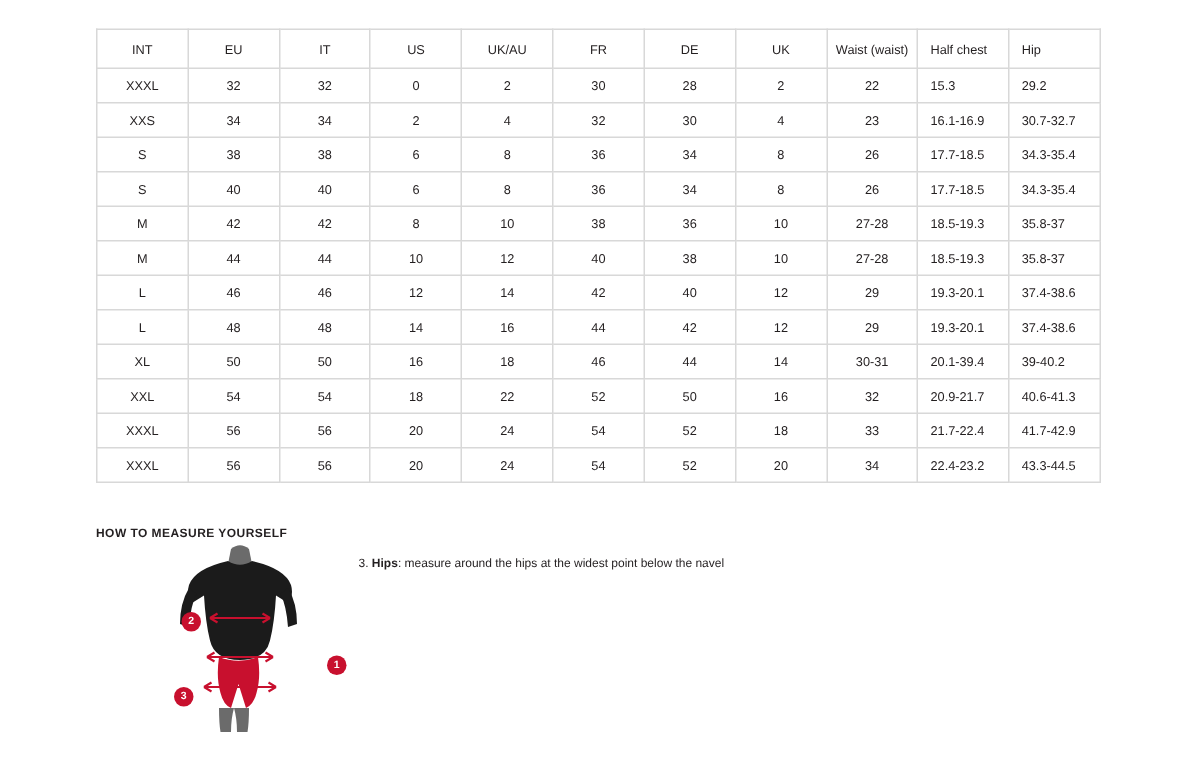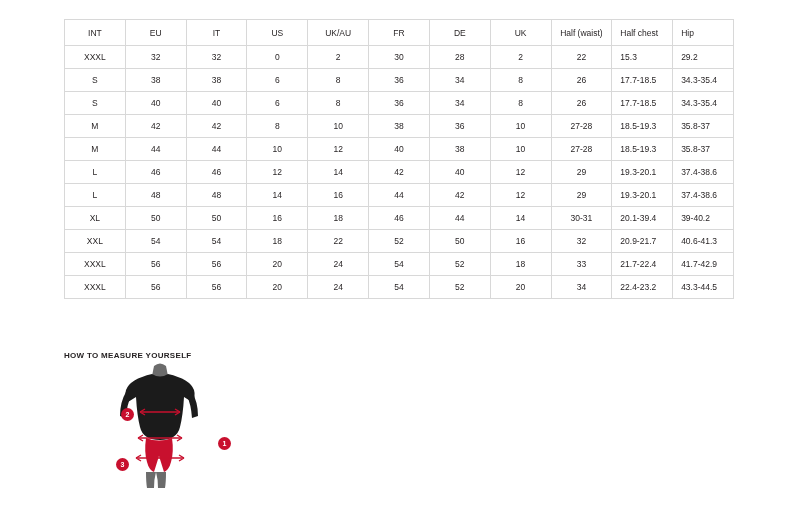--- a/index.html
+++ b/index.html
@@ -117,40 +117,53 @@
       <thead>
         <tr>
           <th>INT</th>
           <th>EU</th>
           <th>IT</th>
           <th>US</th>
           <th>UK/AU</th>
           <th>FR</th>
           <th>DE</th>
           <th>UK</th>
-          <th>Half (waist)</th>
+          <th>Waist (waist)</th>
           <th class="lft">Half chest</th>
           <th class="lft">Hip</th>
         </tr>
       </thead>
       <tbody>
         <tr>
           <td>XXXL</td>
           <td>32</td>
           <td>32</td>
           <td>0</td>
           <td>2</td>
           <td>30</td>
           <td>28</td>
           <td>2</td>
           <td>22</td>
           <td class="lft">15.3</td>
           <td class="lft">29.2</td>
         </tr>
         <tr>
+          <td>XXS</td>
+          <td>34</td>
+          <td>34</td>
+          <td>2</td>
+          <td>4</td>
+          <td>32</td>
+          <td>30</td>
+          <td>4</td>
+          <td>23</td>
+          <td class="lft">16.1-16.9</td>
+          <td class="lft">30.7-32.7</td>
+        </tr>
+        <tr>
           <td>S</td>
           <td>38</td>
           <td>38</td>
           <td>6</td>
           <td>8</td>
           <td>36</td>
           <td>34</td>
           <td>8</td>
           <td>26</td>
           <td class="lft">17.7-18.5</td>
@@ -310,18 +323,22 @@
             <path d="M42 98 L90 98"></path>
             <path d="M42 98 l5 -3 M42 98 l5 3 M90 98 l-5 -3 M90 98 l-5 3"></path>
           </g>
         </svg>
         <div class="badge b1">1</div>
         <div class="badge b2">2</div>
         <div class="badge b3">3</div>
       </div>
 
       <div class="steps">
+        <div class="step">
+          <span>3.</span>
+          <b>Hips</b><span>: measure around the hips at the widest point below the navel</span>
+        </div>
       </div>
 
     </div>
   </div>
 
 </div>
 
 </body></html>

